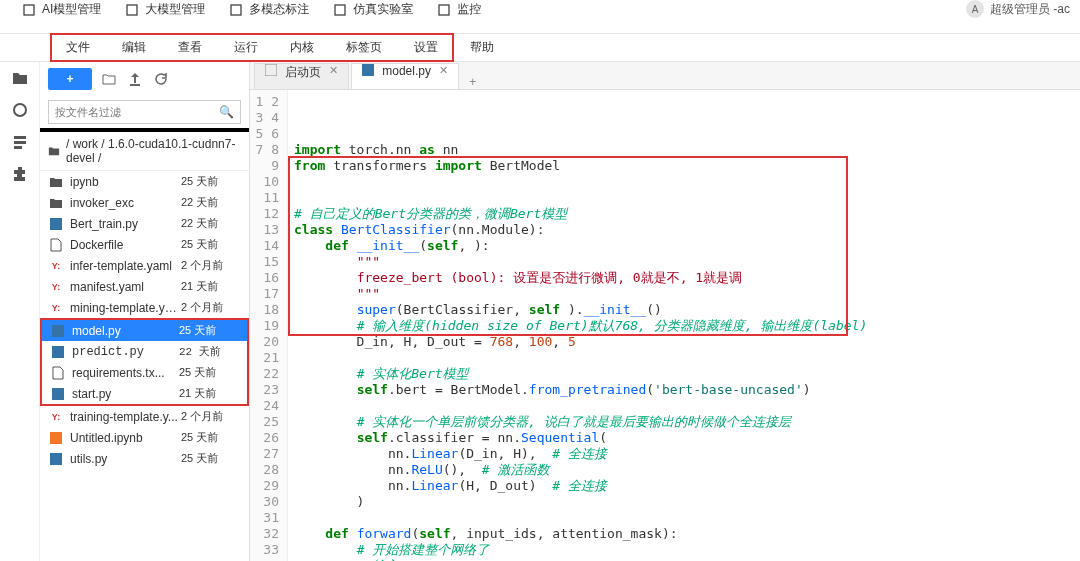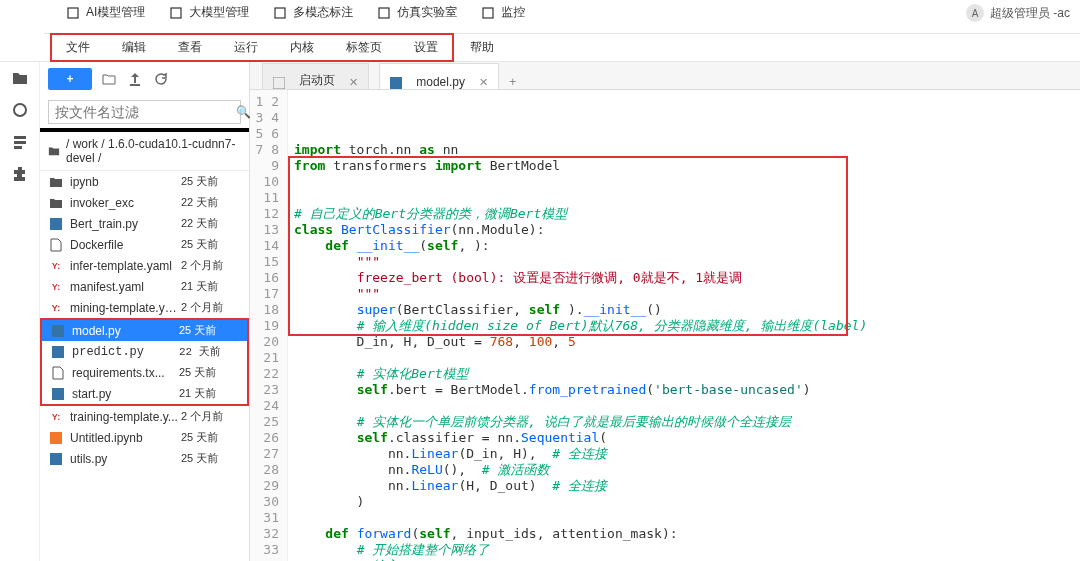--- a/index.html
+++ b/index.html
@@ -1,47 +1,47 @@
 <!DOCTYPE html>
 <html><head>
 <meta charset="utf-8">
 <style>
 * { box-sizing: border-box; margin: 0; padding: 0; }
 html, body { width: 1080px; height: 561px; font-family: "Helvetica Neue", Arial, sans-serif; font-size: 12px; color: #333; overflow: hidden; background: #fff; }
-.topnav { height: 34px; display: flex; align-items: flex-start; padding: 4px 10px; border-bottom: 1px solid #e5e5e5; margin-left: 44px; }
+.topnav { height: 34px; display: flex; align-items: flex-end; padding: 15px 10px; border-bottom: 1px solid #e5e5e5; }
 .topnav .item { display: flex; align-items: center; gap: 6px; padding: 0 12px; color: #333; cursor: pointer; }
 .topnav .spacer { flex: 1; }
 .topnav .user { display: flex; align-items: center; gap: 6px; color: #555; }
 .avatar { width: 18px; height: 18px; border-radius: 50%; background: #e4e4e4; display: flex; align-items: center; justify-content: center; font-size: 10px; color: #666; }
 .menubar { height: 28px; display: flex; align-items: center; padding-left: 50px; border-bottom: 1px solid #e5e5e5; }
 .menubox { border: 2px solid #d33; padding: 2px 6px; display: flex; gap: 16px; margin-right: 8px; }
 .menubox span, .helpitem { padding: 2px 8px; cursor: pointer; }
 .workspace { display: flex; height: calc(561px - 62px); }
 .leftrail { width: 40px; background: #fff; border-right: 1px solid #eee; display: flex; flex-direction: column; align-items: center; padding-top: 6px; gap: 12px; }
 .leftrail .railicon { width: 20px; height: 20px; display:flex; align-items:center; justify-content:center; color:#555; cursor:pointer; }
 .sidebar { width: 210px; border-right: 1px solid #e0e0e0; display: flex; flex-direction: column; }
 .toolbar { display: flex; align-items: center; gap: 8px; padding: 6px 8px; }
 .newbtn { background: #2684ff; color: #fff; width: 44px; height: 22px; display:flex; align-items:center; justify-content:center; border-radius:2px; cursor:pointer; font-weight:bold;}
 .tbicon { width:18px; height:18px; display:flex; align-items:center; justify-content:center; color:#666; cursor:pointer;}
 .searchrow { padding: 4px 8px; }
 .searchbox { width:100%; height:24px; border:1px solid #ccc; display:flex; align-items:center; padding:0 6px; }
-.searchbox input { border:none; outline:none; flex:1; font-size:14px; }
+.searchbox input { border:none; outline:none; flex:1; font-size:11px; }
 .breadcrumb { padding: 5px 8px; display:flex; align-items:center; gap:6px; color:#333; border-bottom:1px solid #eee; border-top:4px solid #000000;}
 .filetable-head { display:flex; padding:4px 8px; color:#555; border-bottom:1px solid #eee;}
 .filetable-head .col-name { flex:1; }
 .filetable-head .col-time { width:60px; text-align:left; }
 .filelist { flex:1; overflow-y:auto; }
 .filerow { display:flex; align-items:center; padding:3px 8px; cursor:pointer; }
 .filerow.selected { background:#2684ff; color:#fff; }
 .filerow .ficon { width:16px; height:14px; margin-right:6px; display:flex; align-items:center; justify-content:center;}
 .filerow .fname { flex:1; white-space:nowrap; overflow:hidden; text-overflow:ellipsis;}
 .filerow .ftime { width:60px; font-size:11px; }
 .main { flex:1; display:flex; flex-direction:column; }
 .tabs { height:28px; display:flex; align-items:flex-end; border-bottom:1px solid #ddd; background:#f6f6f6; padding-left:4px; }
-.tab { height:26px; padding:0 10px; display:flex; align-items:flex-end; gap:14px; background:#eee; border:1px solid #ddd; border-bottom:none; margin-right:2px; cursor:pointer; font-size:12px;margin-left:8px; }
+.tab { height:26px; padding:0 10px; display:flex; align-items:flex-start; gap:8px; background:#eee; border:1px solid #ddd; border-bottom:none; margin-right:2px; cursor:pointer; font-size:12px; }
 .tab.active { background:#fff; }
 .tab .close { color:#888; font-size:11px; }
 .tab .taboct { width:12px; height:12px; }
 .addtab { padding:0 8px; color:#888; cursor:pointer; }
 .editor { flex:1; display:flex; overflow:auto; background:#fff; font-family: "Consolas","Menlo",monospace; font-size:13px; position:relative; }
 .gutter { width:38px; text-align:right; color:#999; padding:4px 8px 4px 0; line-height:16px; user-select:none; background:#fafafa; border-right:1px solid #eee;}
 .code { padding:4px 6px; line-height:16px; white-space:pre; position:relative;}
 .kw { color:#008000; font-weight:bold;}
 .fn { color:#0060ff; }
 .str { color:#0f766e; }

